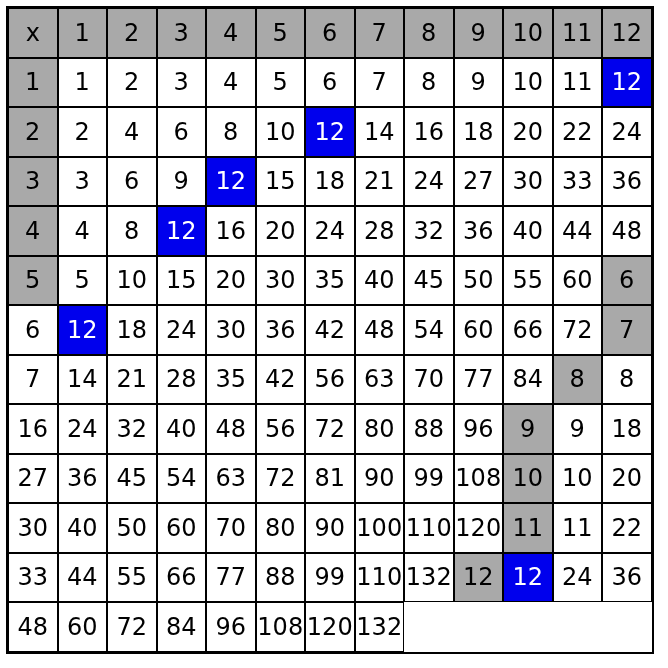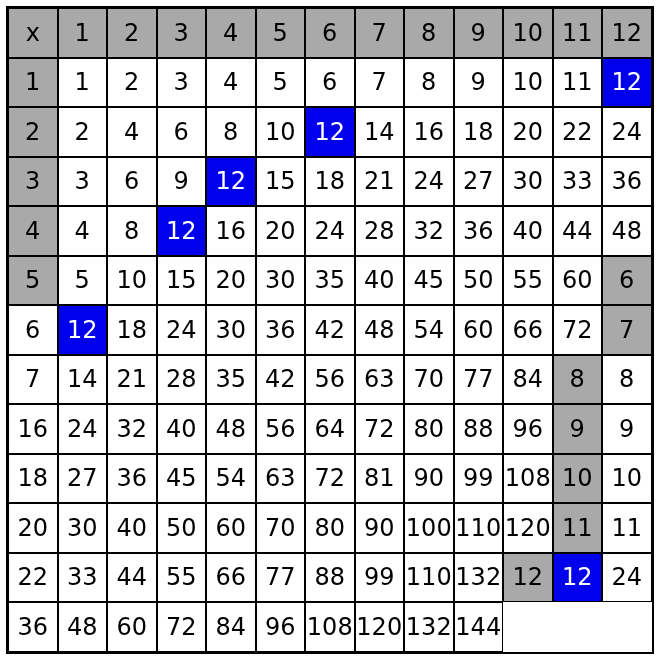--- a/index.html
+++ b/index.html
@@ -150,21 +150,20 @@
       <div class="cell">77</div>
       <div class="cell">84</div>
       <div class="cell header">8</div>
       <div class="cell">8</div>
       <div class="cell">16</div>
       <div class="cell">24</div>
       <div class="cell">32</div>
       <div class="cell">40</div>
       <div class="cell">48</div>
       <div class="cell">56</div>
-      <div class="cell">64</div>
       <div class="cell">72</div>
       <div class="cell">80</div>
       <div class="cell">88</div>
       <div class="cell">96</div>
       <div class="cell header">9</div>
       <div class="cell">9</div>
       <div class="cell">18</div>
       <div class="cell">27</div>
       <div class="cell">36</div>
       <div class="cell">45</div>
@@ -205,15 +204,14 @@
       <div class="cell">24</div>
       <div class="cell">36</div>
       <div class="cell">48</div>
       <div class="cell">60</div>
       <div class="cell">72</div>
       <div class="cell">84</div>
       <div class="cell">96</div>
       <div class="cell">108</div>
       <div class="cell">120</div>
       <div class="cell">132</div>
-      <div class="cell">144</div>
     </div>
 </div>
 
 </body></html>

